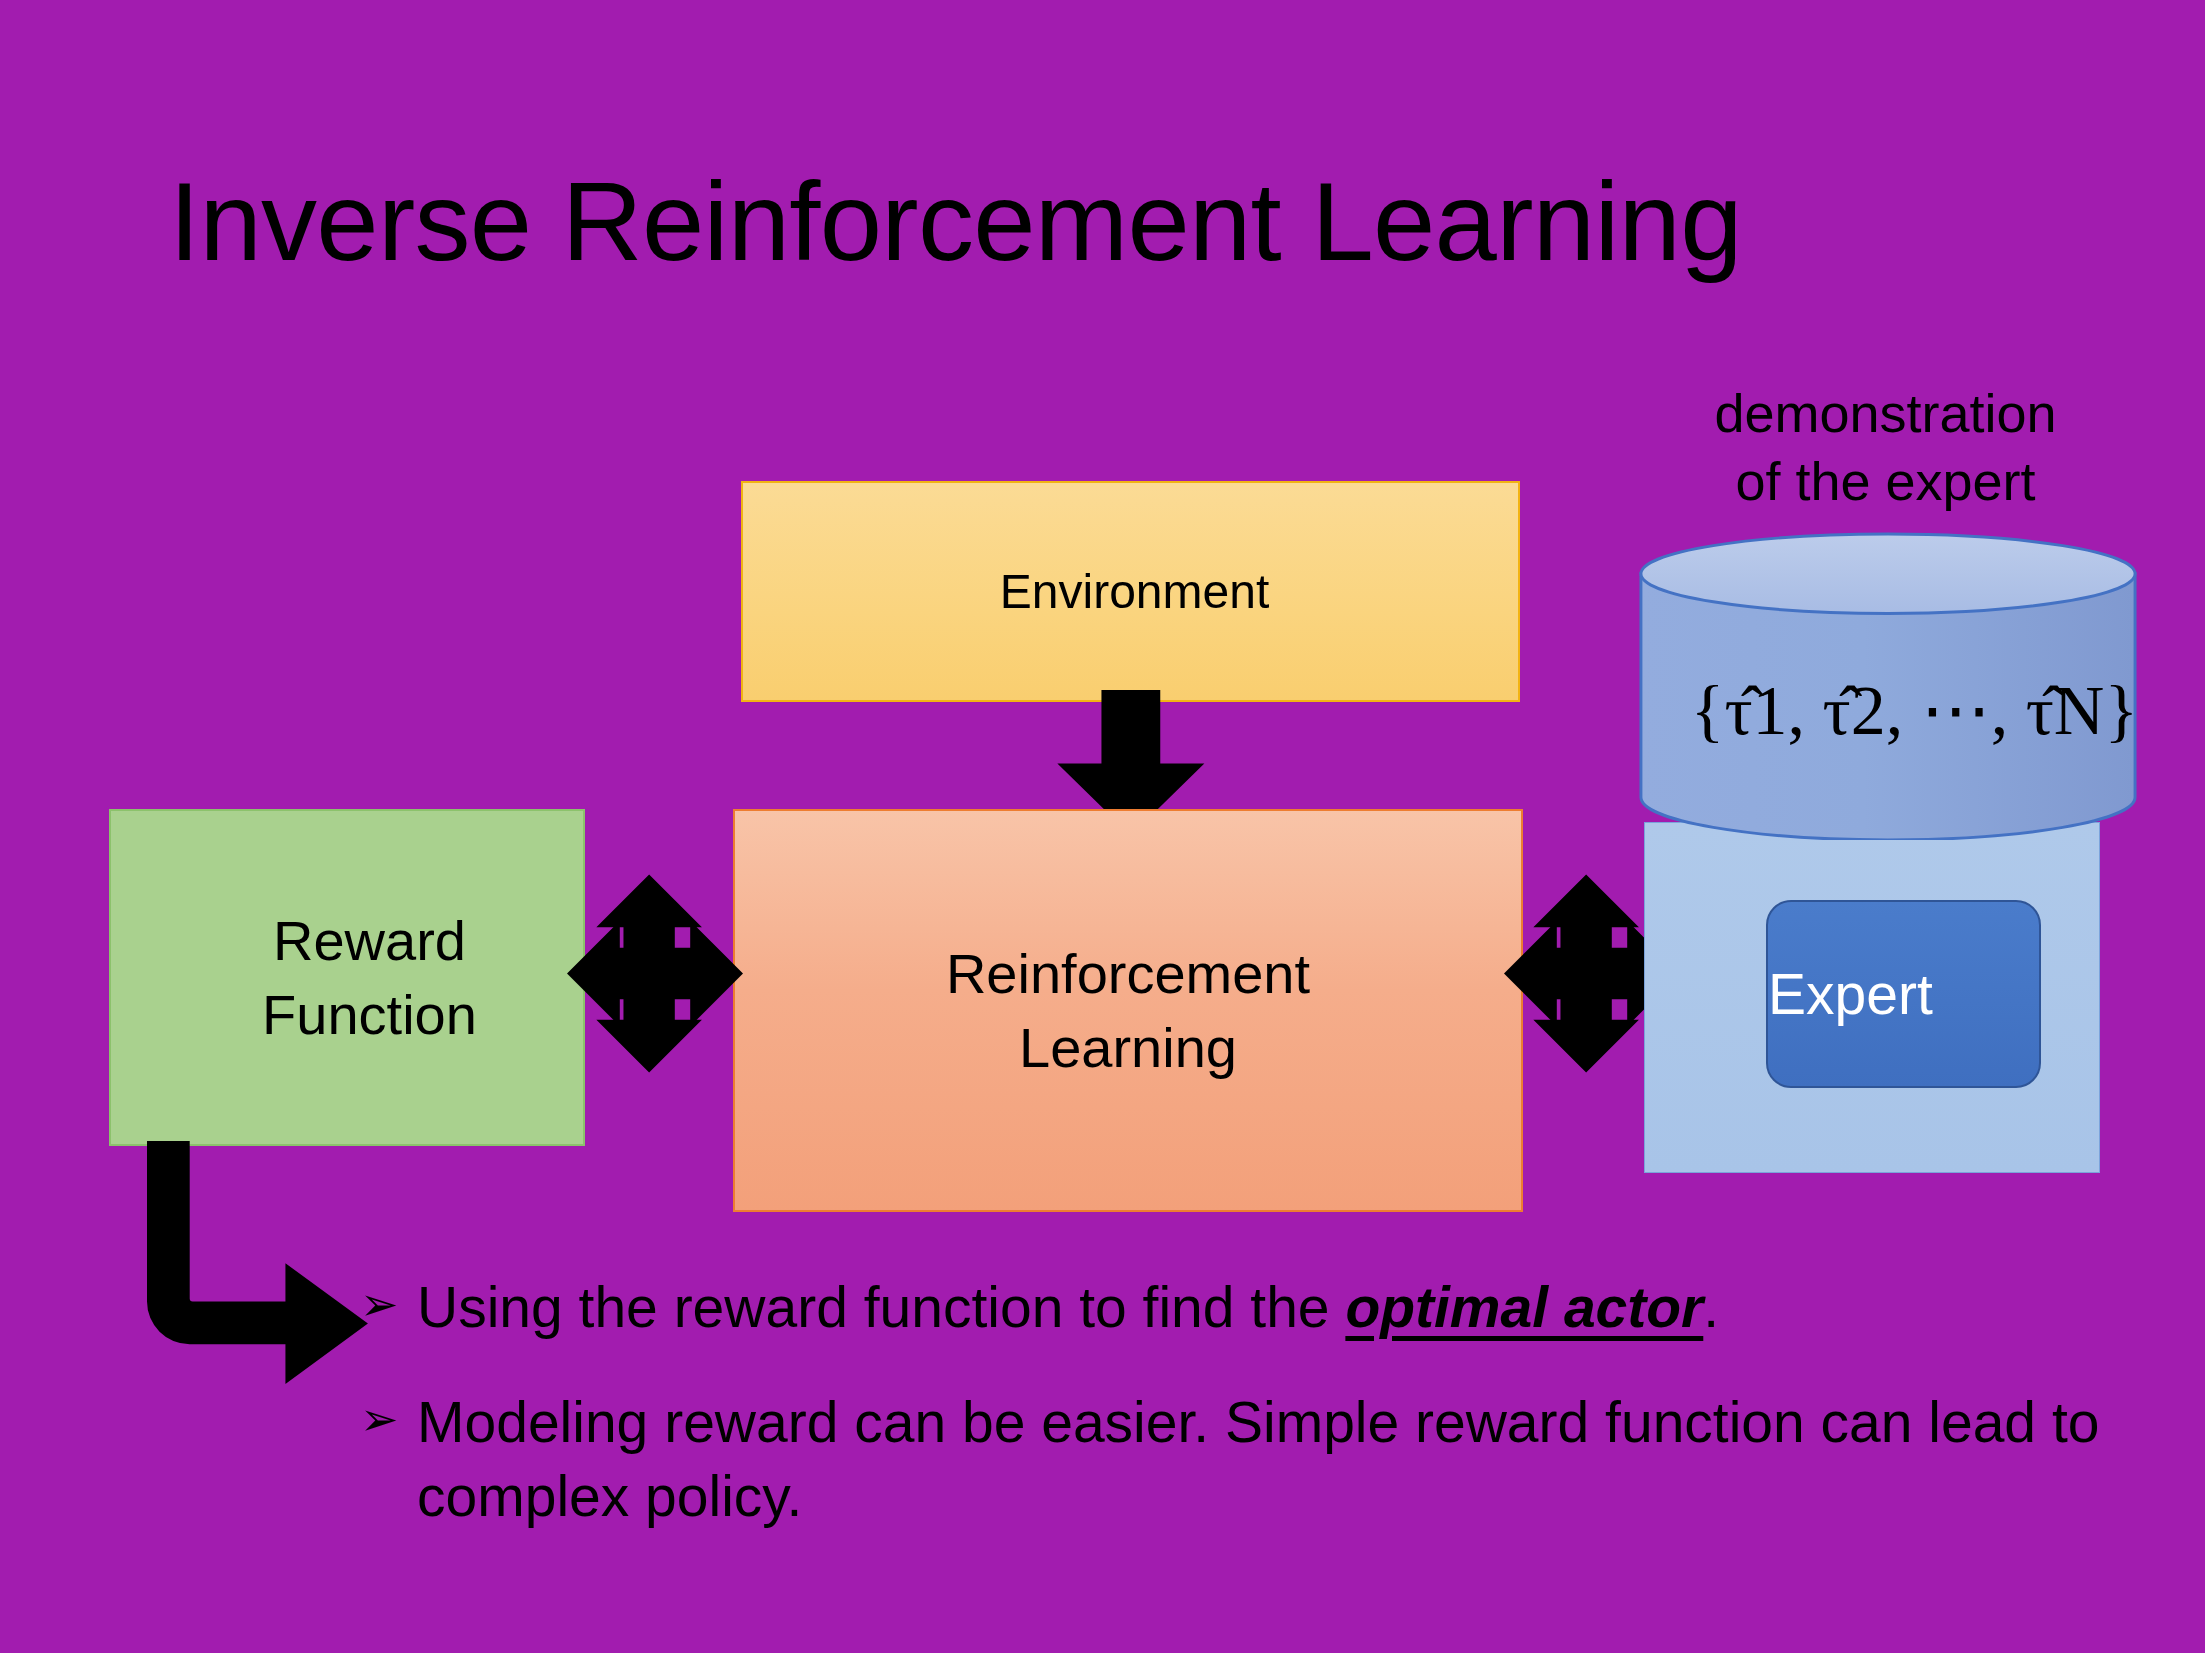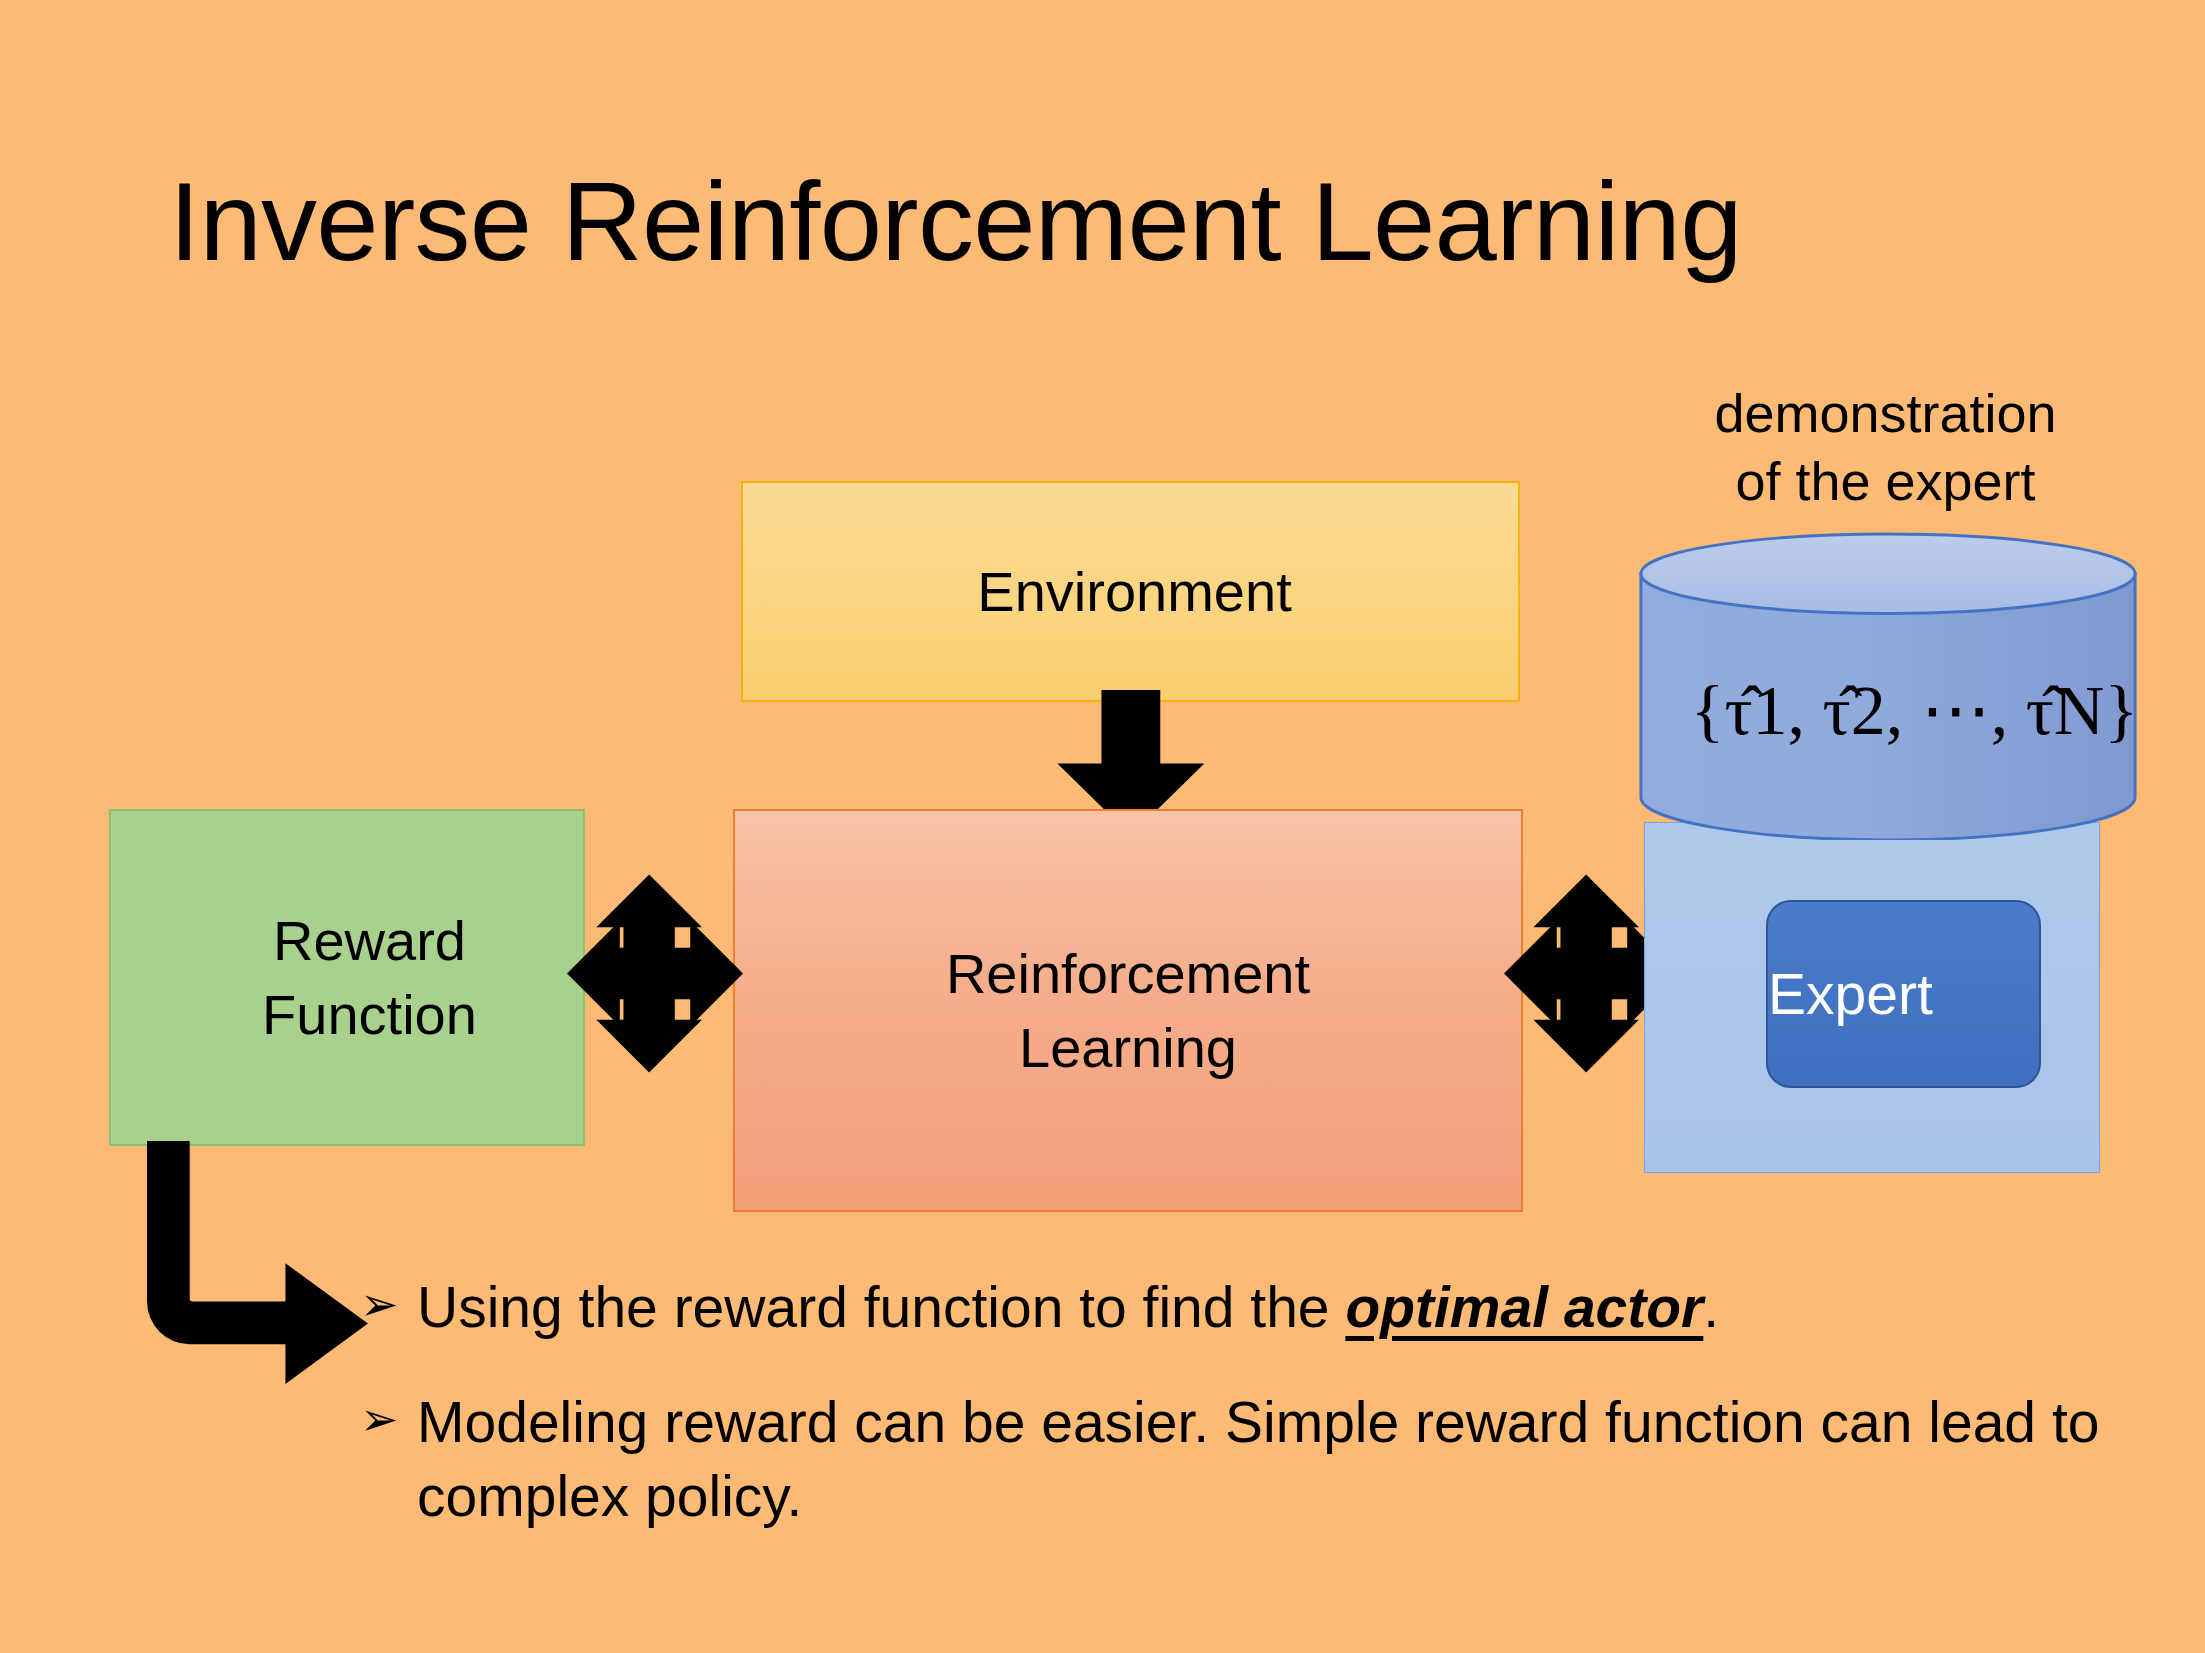--- a/index.html
+++ b/index.html
@@ -4,21 +4,21 @@
 <style>
   html, body {
     margin: 0;
     padding: 0;
     background: #ffffff;
   }
   #slide {
     position: relative;
     width: 2205px;
     height: 1654px;
-    background: #fdba74;
+    background: #a21caf;
     overflow: hidden;
     font-family: "Liberation Sans", sans-serif;
     color: #000000;
   }
 
   
   #title {
     position: absolute;
     left: 169px;
     top: 162px;
@@ -44,21 +44,21 @@
   
   #env-box {
     left: 741px;
     top: 481px;
     width: 779px;
     height: 221px;
     background: linear-gradient(180deg, #FBDB95 0%, #FAD47E 60%, #F9CE6F 100%);
     border: 2.9px solid #F2B313;
   }
   #env-label {
-    font-size: 56px;
+    font-size: 48px;
     line-height: 1;
     color: #000000;
     margin-left: 8px;
   }
 
   
   #rl-box {
     left: 733px;
     top: 809px;
     width: 790px;

